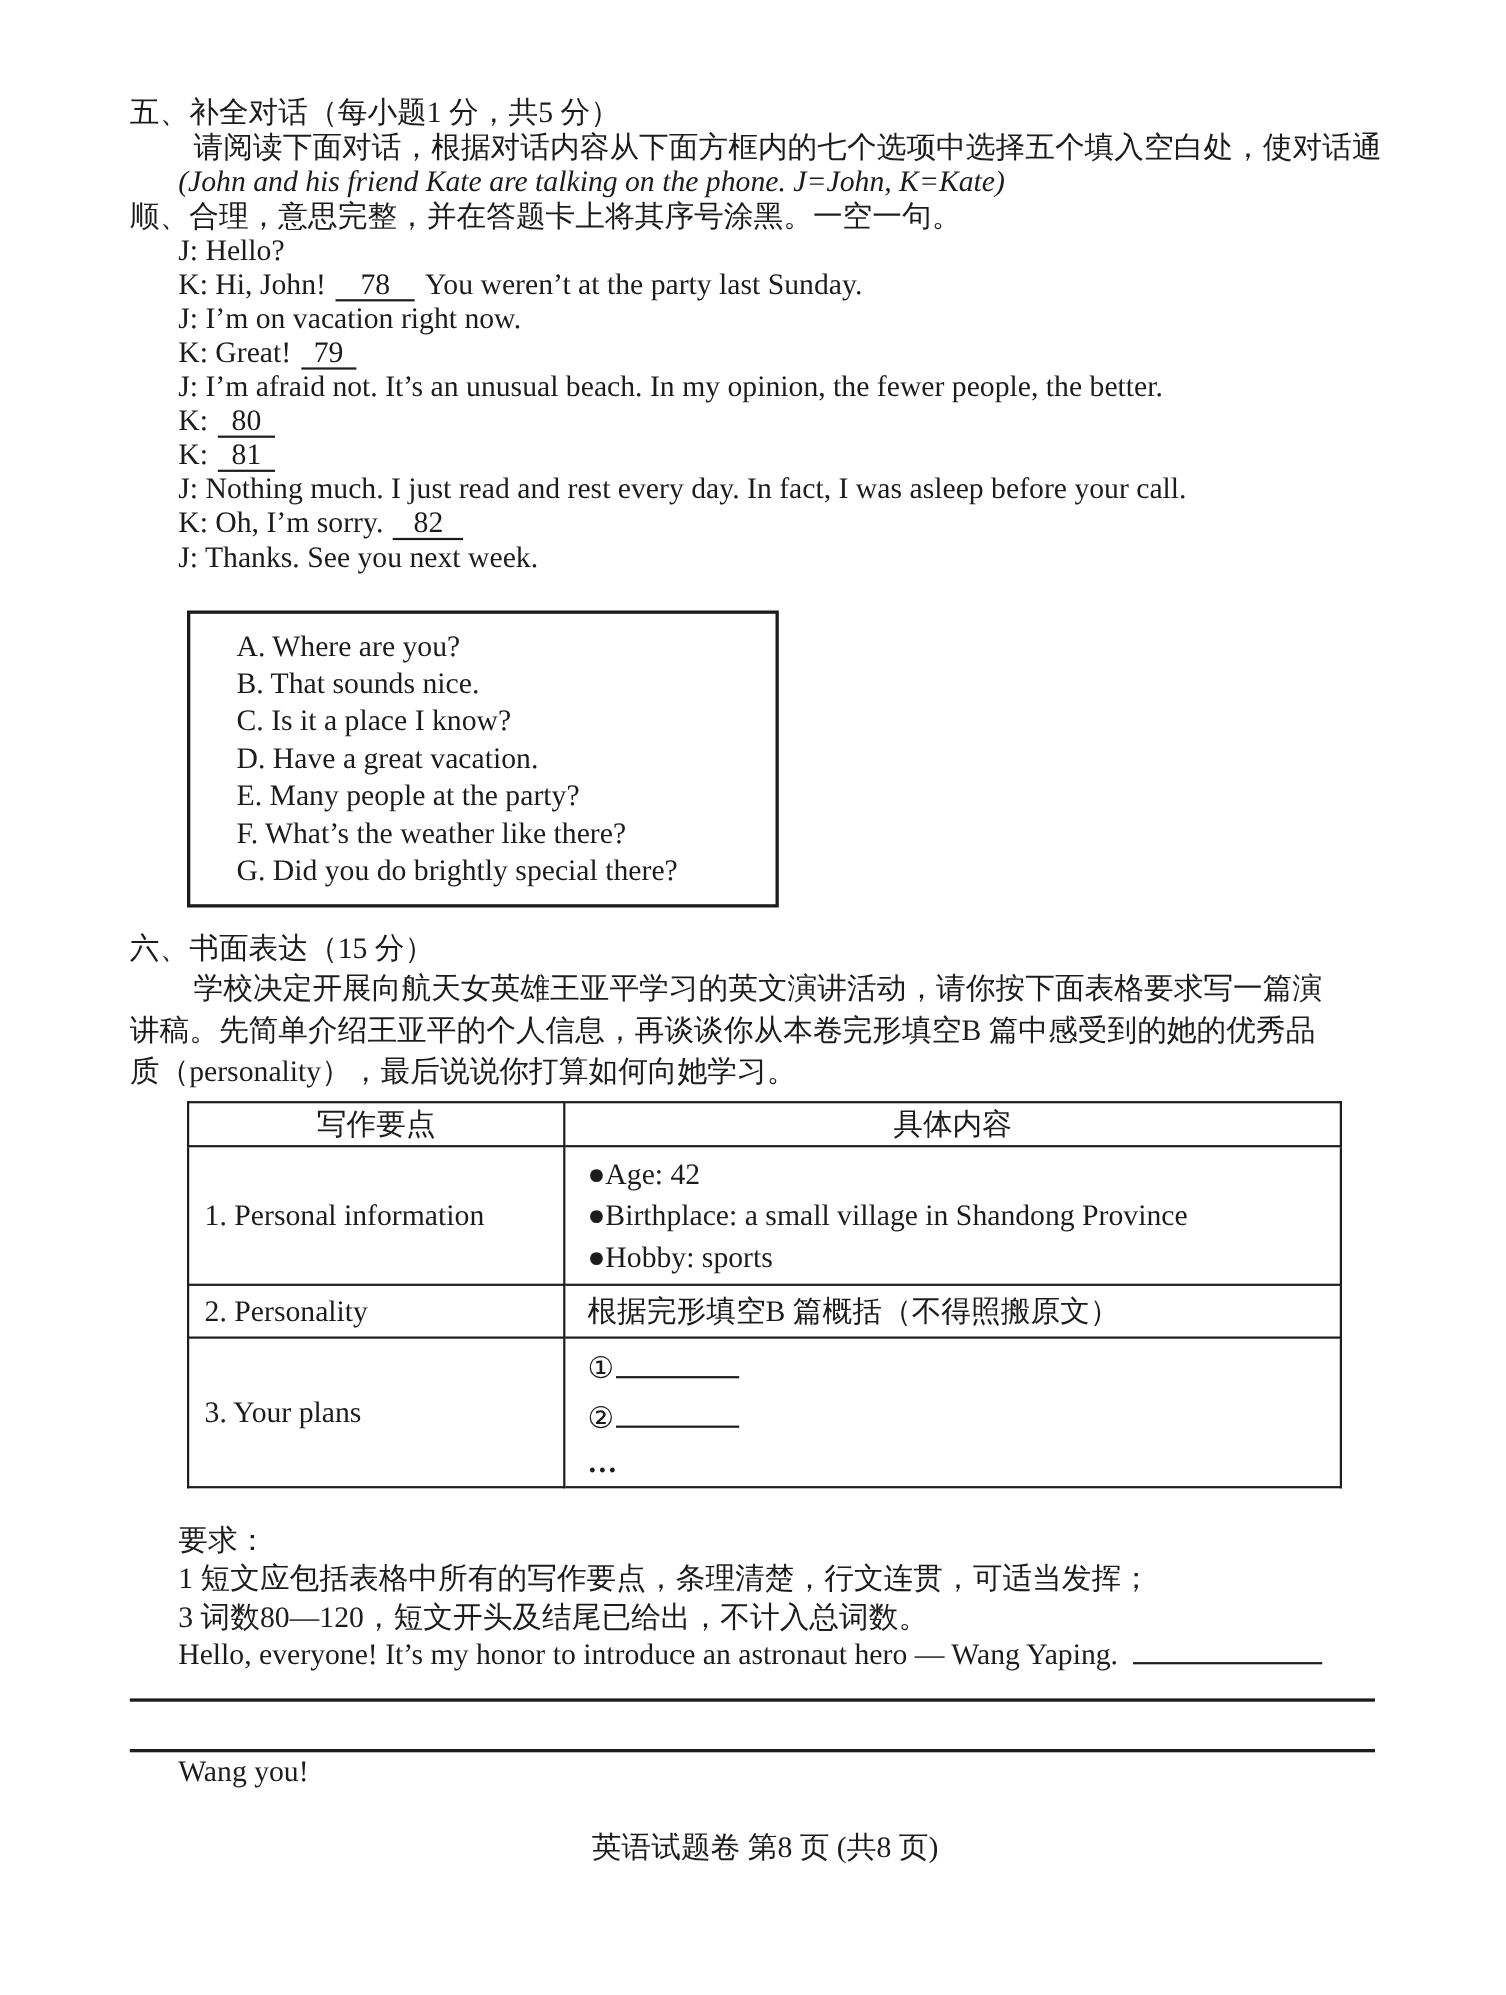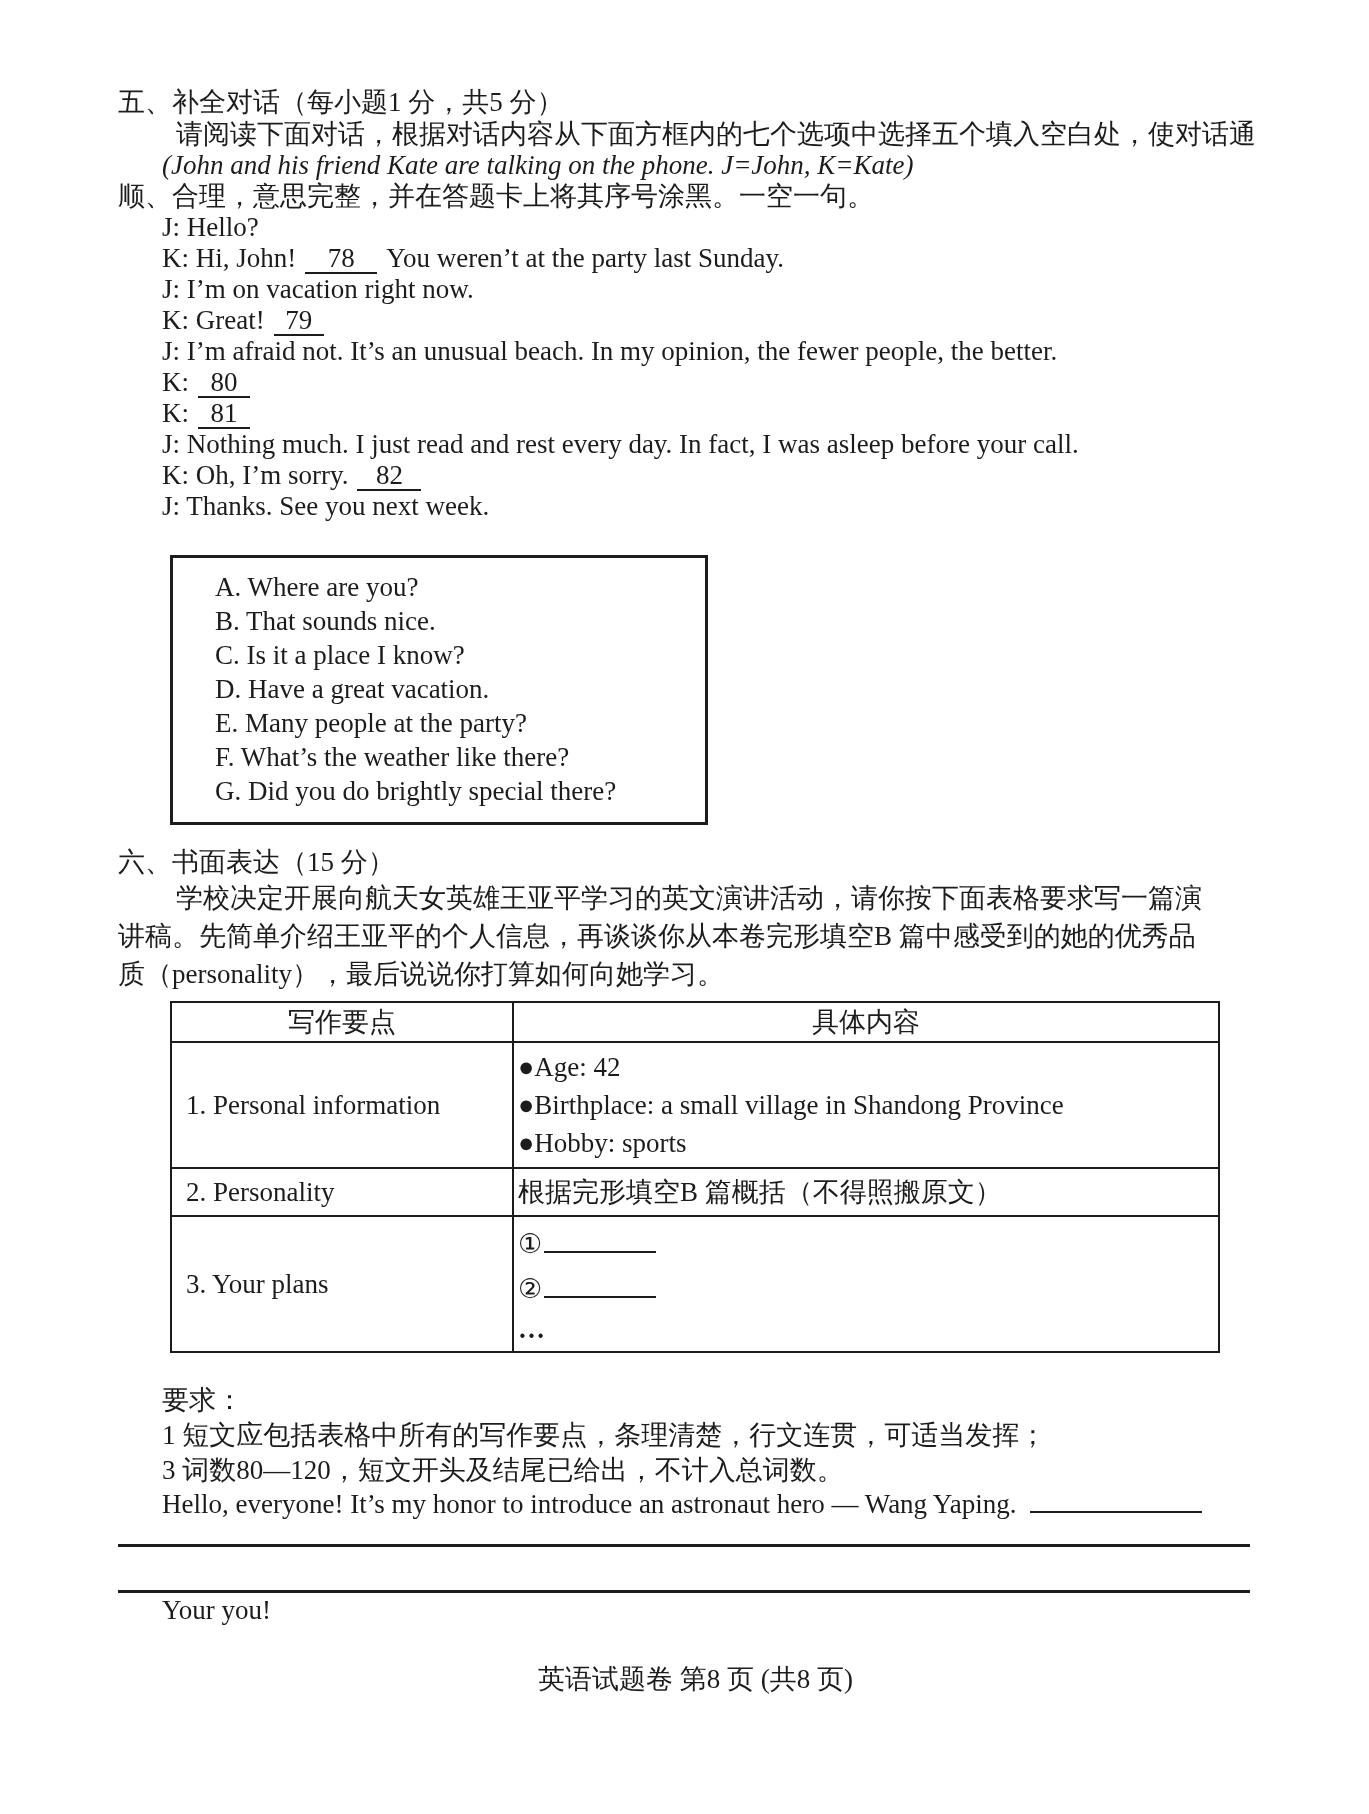--- a/index.html
+++ b/index.html
@@ -51,21 +51,21 @@
     table-layout:fixed;
   }
   table.wtable col.c1 { width:342px; }
   table.wtable th, table.wtable td {
     border:2px solid #1c1c1c;
     font-weight:normal;
     vertical-align:middle;
   }
   table.wtable th { height:40px; text-align:center; }
   td.pt { padding-left:14px; text-align:left; }
-  td.ct { padding:5px 8px 5px 4px; }
+  td.ct { padding:5px 8px 5px 20px; }
   .ct-line { line-height:38px; white-space:nowrap; }
   .row2 td { height:40px; }
   .plan-line { line-height:45px; }
   .tblank {
     display:inline-block; width:112px;
     border-bottom:2px solid #1c1c1c;
     height:1em; margin-left:2px; vertical-align:baseline;
   }
   .ellipsis { line-height:34px; font-weight:bold; letter-spacing:2px; }
 
@@ -176,17 +176,17 @@
   <div class="req indent">1 短文应包括表格中所有的写作要点，条理清楚，行文连贯，可适当发挥；</div>
   <div class="req indent">3 词数80—120，短文开头及结尾已给出，不计入总词数。</div>
 
   <div class="opening-line indent">
     <span>Hello, everyone! It’s my honor to introduce an astronaut hero — Wang Yaping.</span><span class="blank wlong"></span>
   </div>
 
   <div class="wline wline1"></div>
   <div class="wline wline2"></div>
 
-  <div class="closing-line indent">Your you!</div>
+  <div class="closing-line indent">Wang you!</div>
 
   <div class="footer">英语试题卷 第8 页 (共8 页)</div>
 
 </div>
 
 </body></html>

